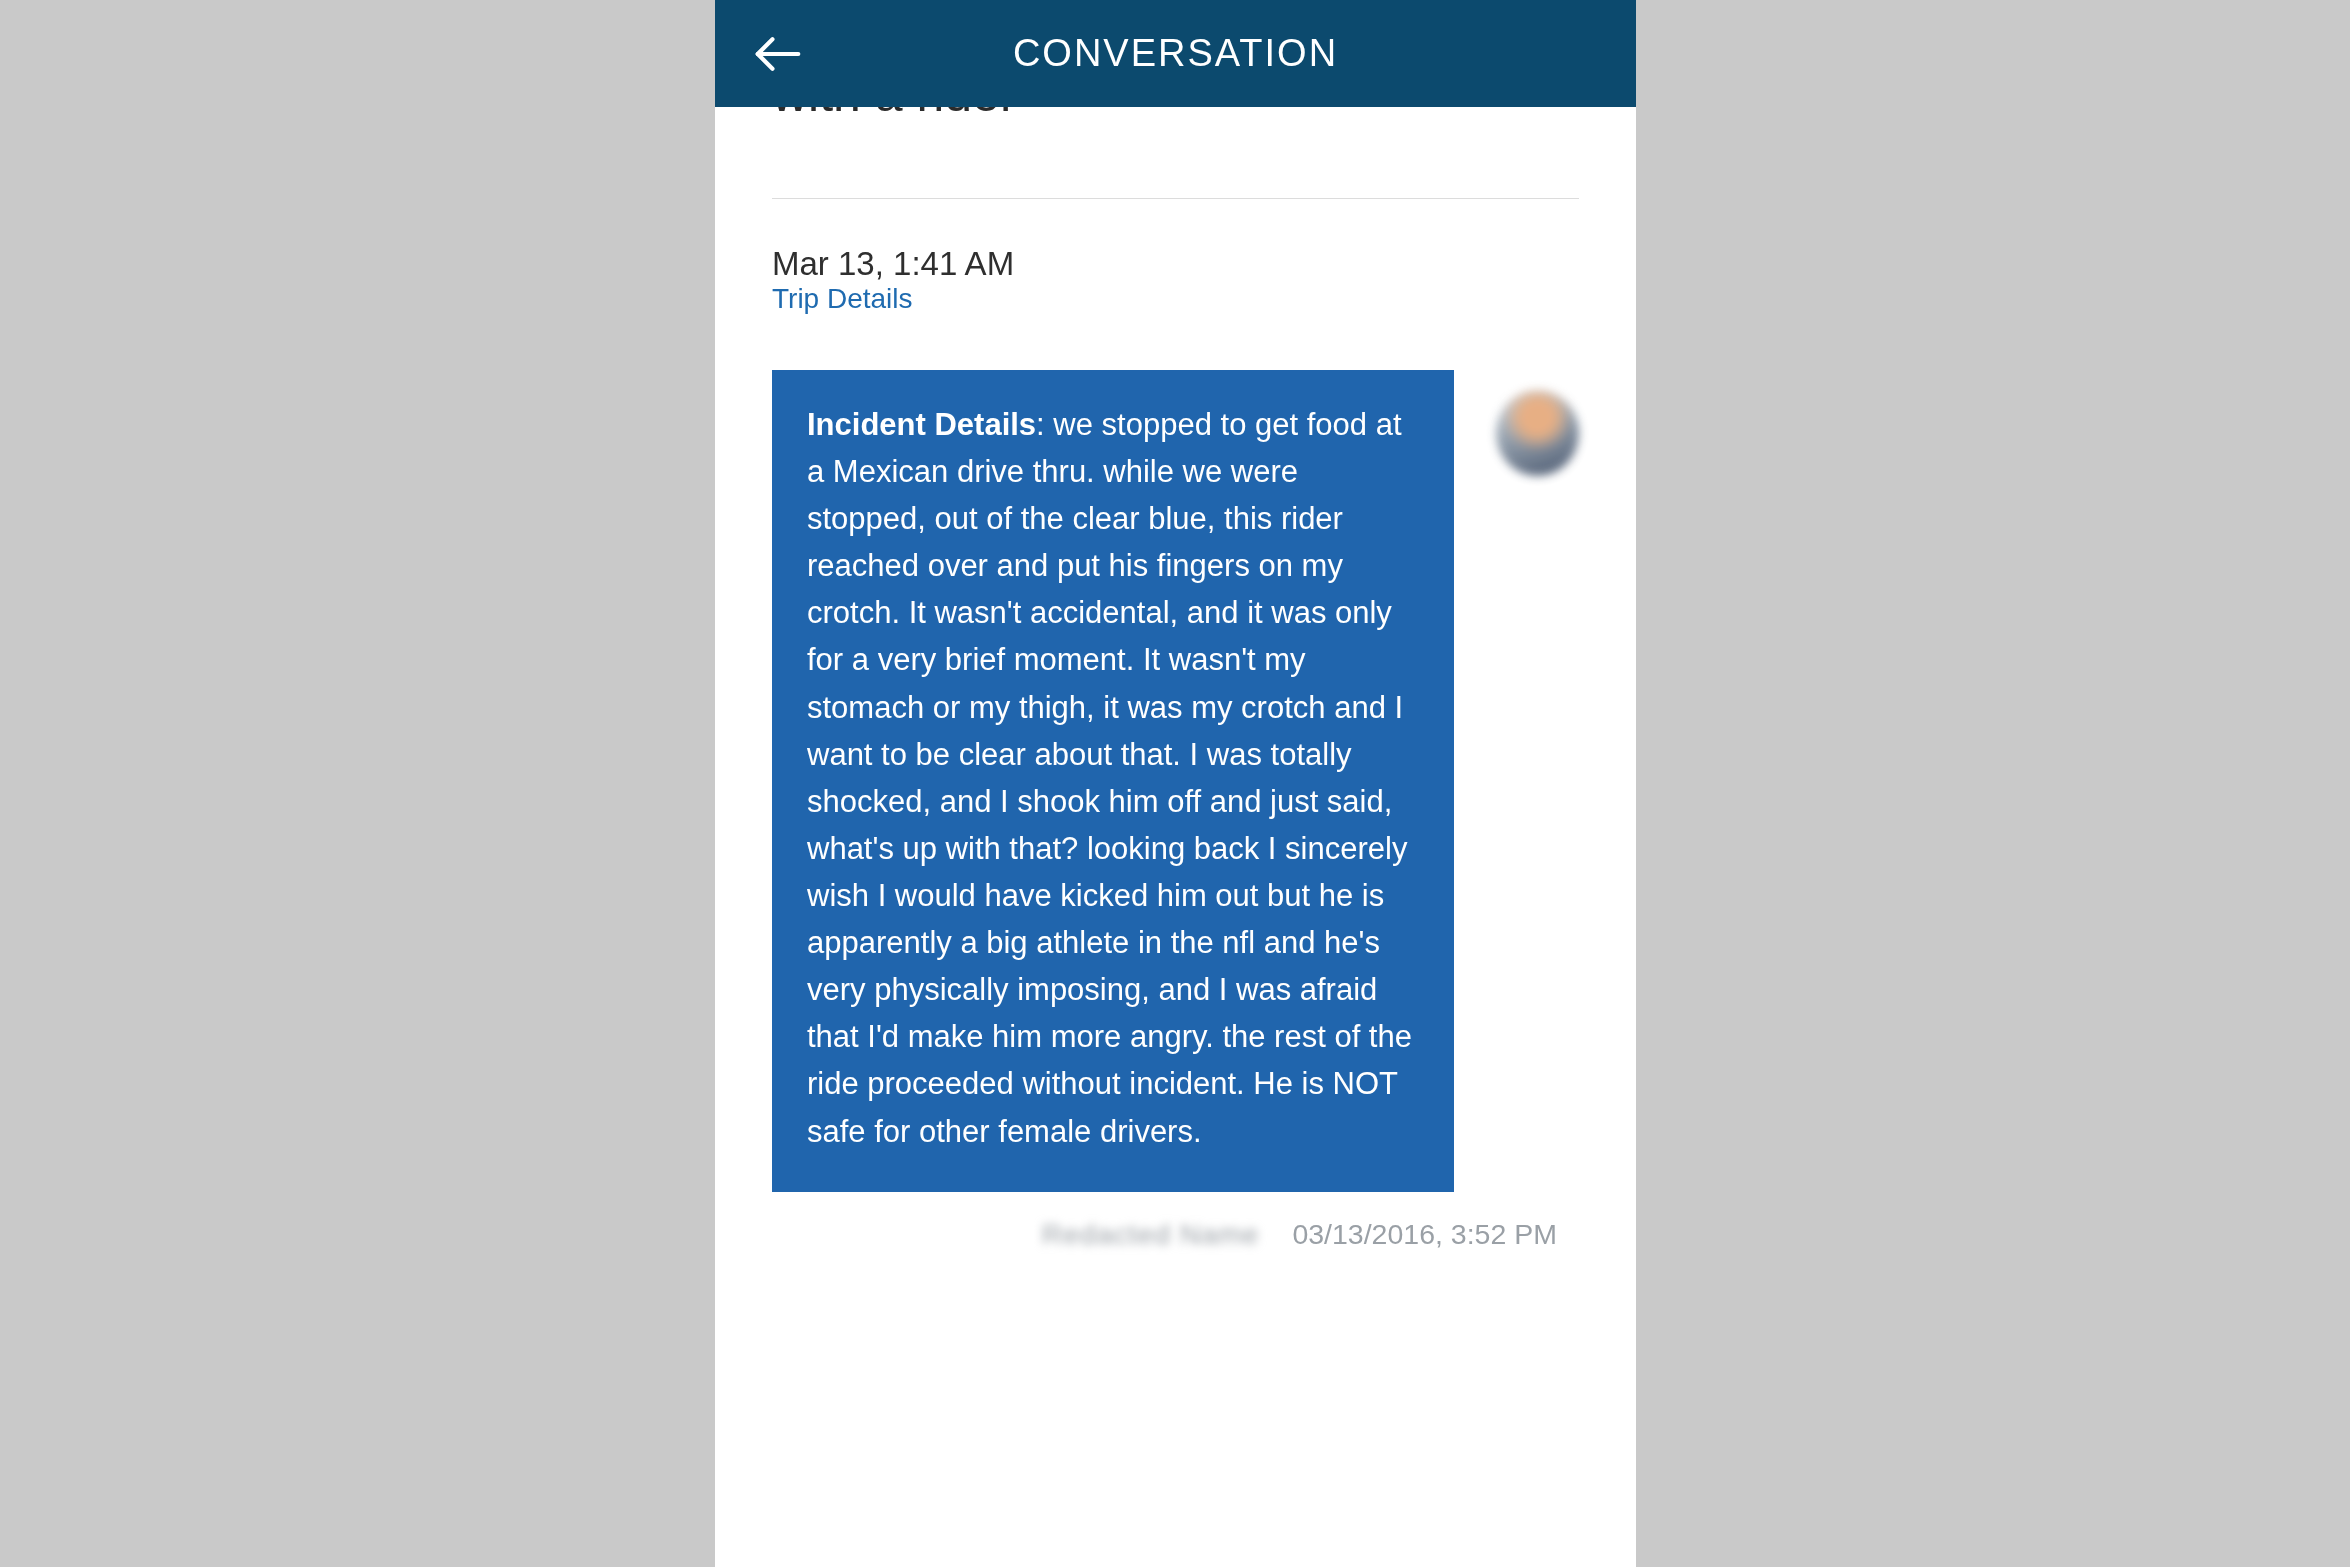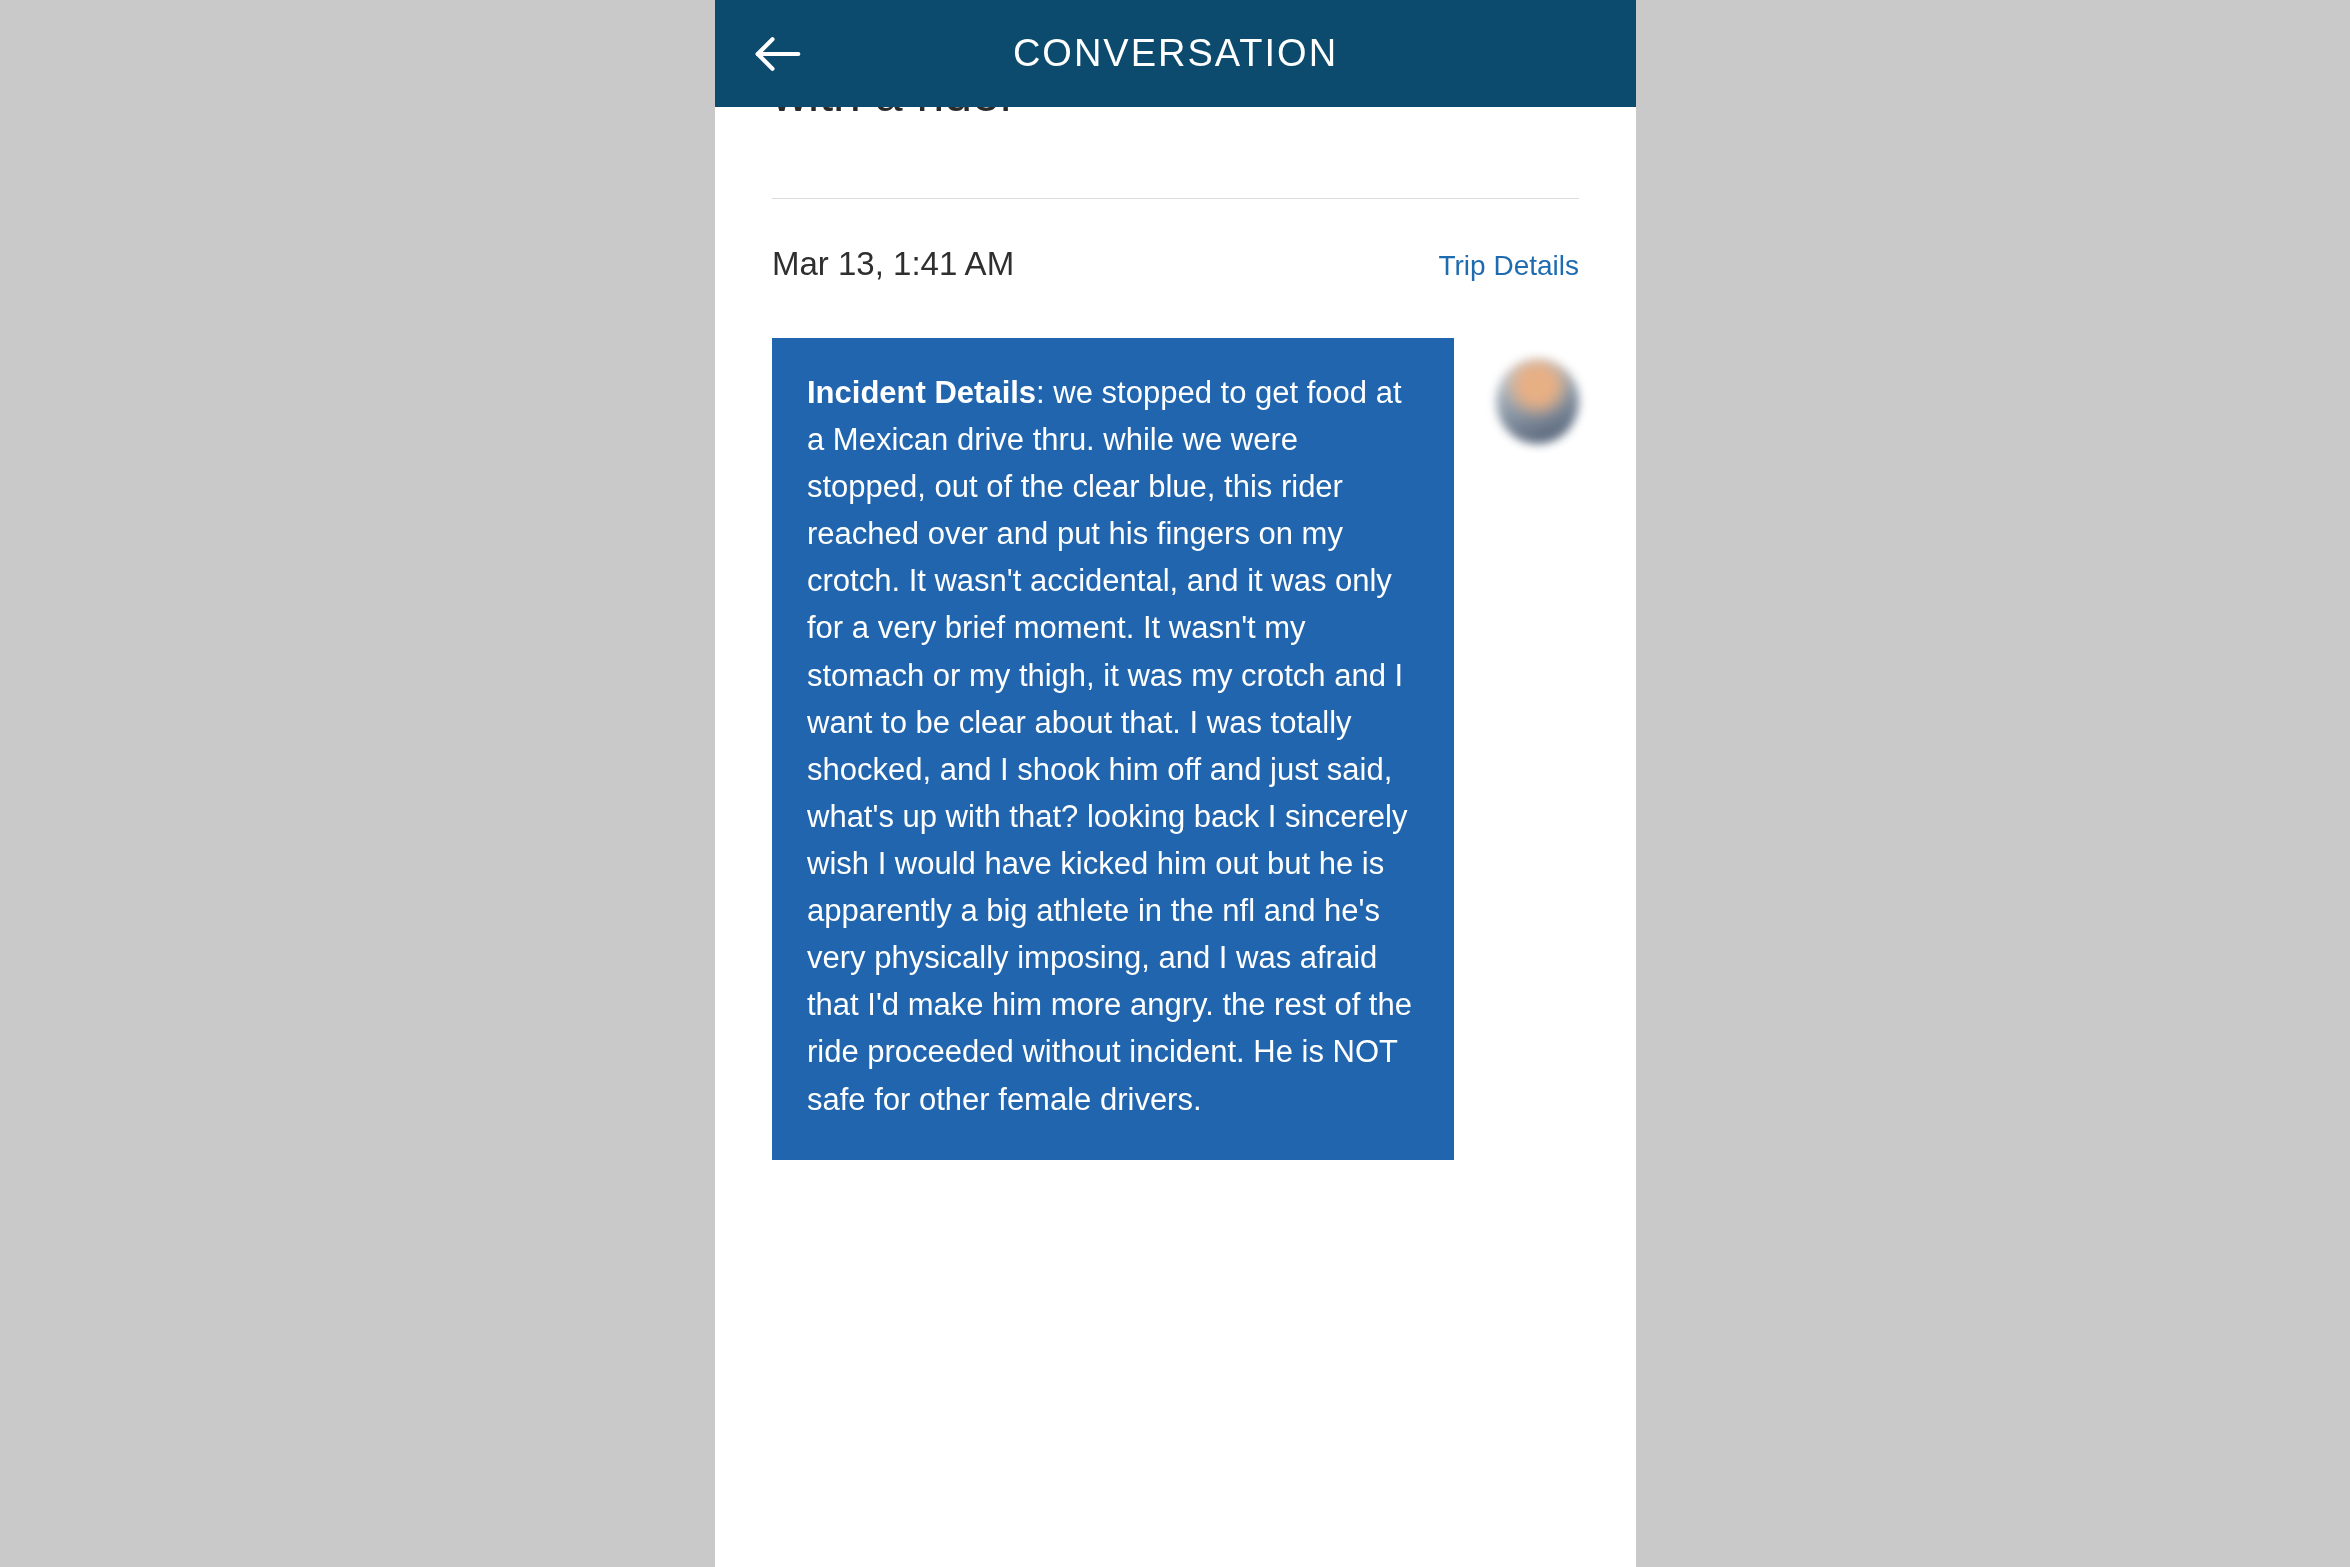--- a/index.html
+++ b/index.html
@@ -90,20 +90,21 @@
     height: 0.9px;
     background: #dcdcdc;
     margin-top: 51px;
   }
 
   .meta-row {
     display: flex;
     align-items: baseline;
     justify-content: space-between;
     margin-top: 46px;
+    flex-direction: column;
   }
 
   .meta-date {
     font-size: 33px;
     color: #2f2f2f;
   }
 
   .trip-details {
     font-size: 28px;
     color: #1f6bb0;
@@ -203,18 +204,22 @@
         <div class="trip-details">Trip Details</div>
       </div>
 
       <div class="message-row">
         <div class="bubble">
           <b>Incident Details</b><span>: </span><span>we stopped to get food at a Mexican drive thru. while we were stopped, out of the clear blue, this rider reached over and put his fingers on my crotch. It wasn't accidental, and it was only for a very brief moment. It wasn't my stomach or my thigh, it was my crotch and I want to be clear about that. I was totally shocked, and I shook him off and just said, what's up with that? looking back I sincerely wish I would have kicked him out but he is apparently a big athlete in the nfl and he's very physically imposing, and I was afraid that I'd make him more angry. the rest of the ride proceeded without incident. He is NOT safe for other female drivers.</span>
         </div>
         <div class="avatar"></div>
       </div>
 
+      <div class="footer-row">
+        <div class="sender-name">Redacted Name</div>
+        <div class="timestamp">03/13/2016, 3:52 PM</div>
+      </div>
 
       <div class="bottom-fill"></div>
     </div>
   </div>
 </div>
 
 
 </body></html>

